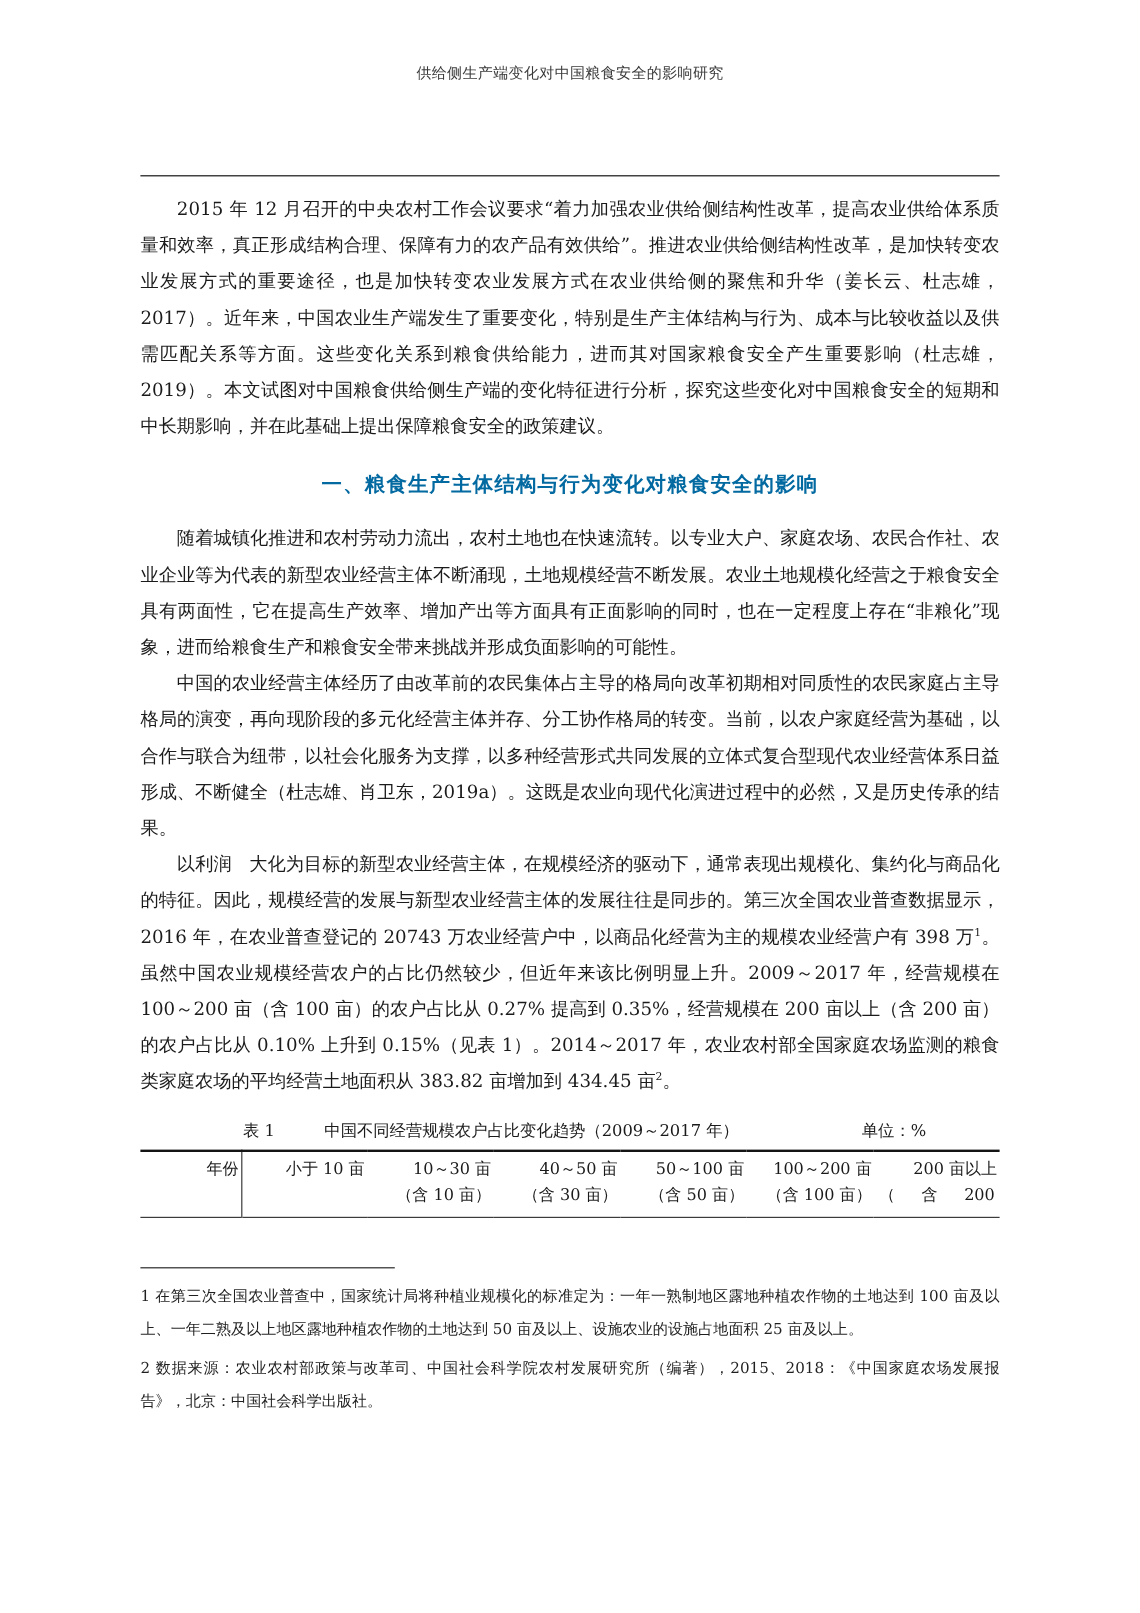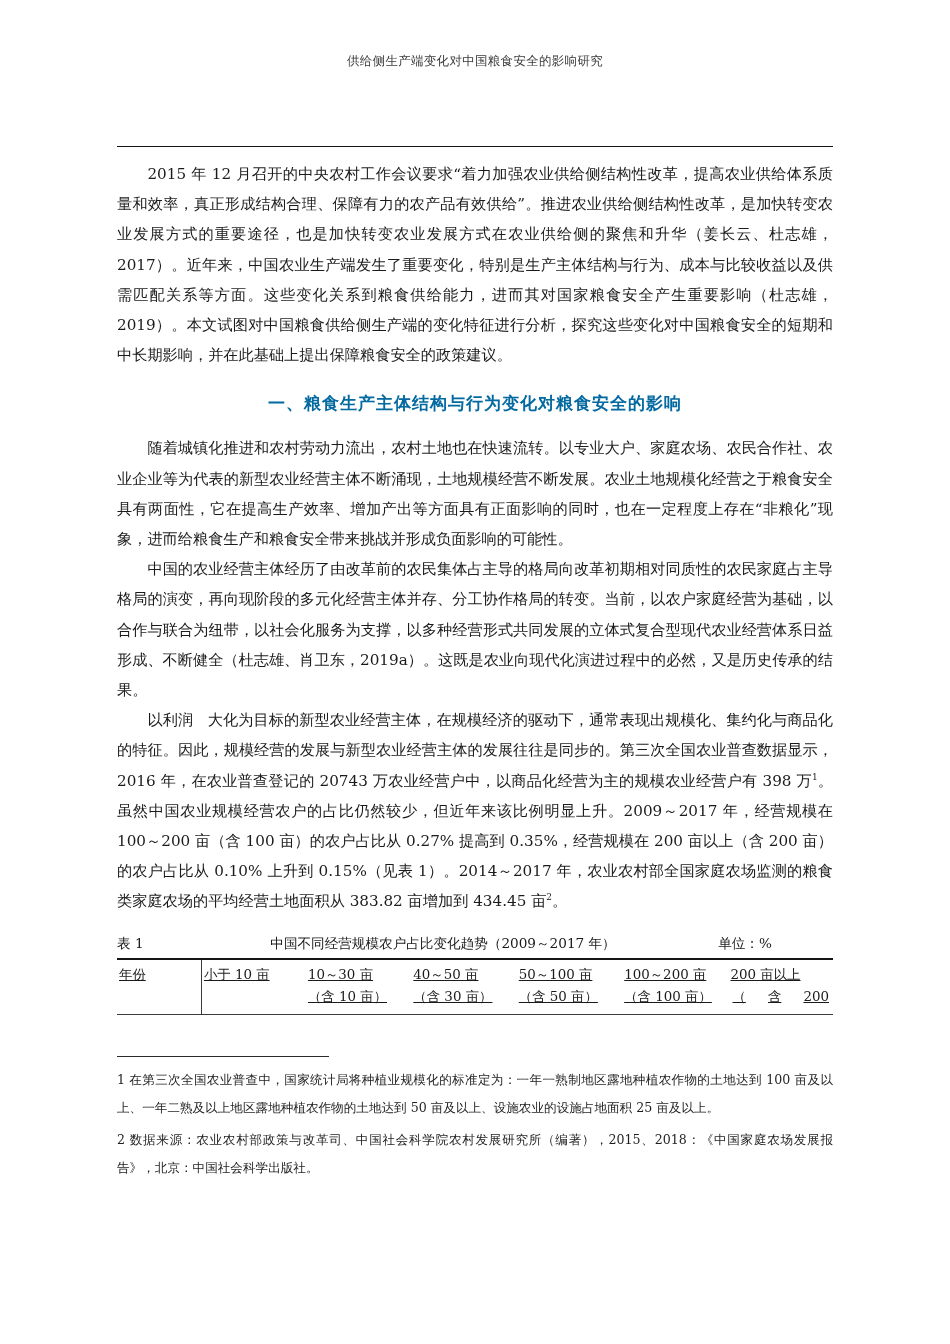--- a/index.html
+++ b/index.html
@@ -86,37 +86,36 @@
   .table-block {
     margin-top: 14px;
     width: 716px;
   }
   .table-caption {
     display: flex;
     font-size: 13.6px;
     line-height: 24px;
     padding-bottom: 3px;
   }
-  .cap-no   { width: 112px; text-align: left; }
+  .cap-no   { width: 112px; text-align: right; }
   .cap-mid  { flex: 1;  text-align: center; }
   .cap-unit { width: 176px; text-align: center; }
   table.data-table {
     width: 716px;
     border-collapse: collapse;
     font-size: 13.4px;
     line-height: 22px;
     border-top: 2.1px solid #141414;
     border-bottom: 1.1px solid #3b3b3b;
   }
   table.data-table th {
     font-weight: normal;
     padding: 4px 2px 6px 2px;
     vertical-align: top;
-    text-align: left;
-    text-decoration: underline;
+    text-align: right;
   }
   th.col-year {
     width: 86px;
     border-right: 1.1px solid #3b3b3b;
     padding-top: 5px;
   }
   th.col-size { width: 104px; }
   .hdr-l1 { display: block; white-space: nowrap; }
   .hdr-l2 { display: block; white-space: nowrap; }
   .hdr-l2.spread {

